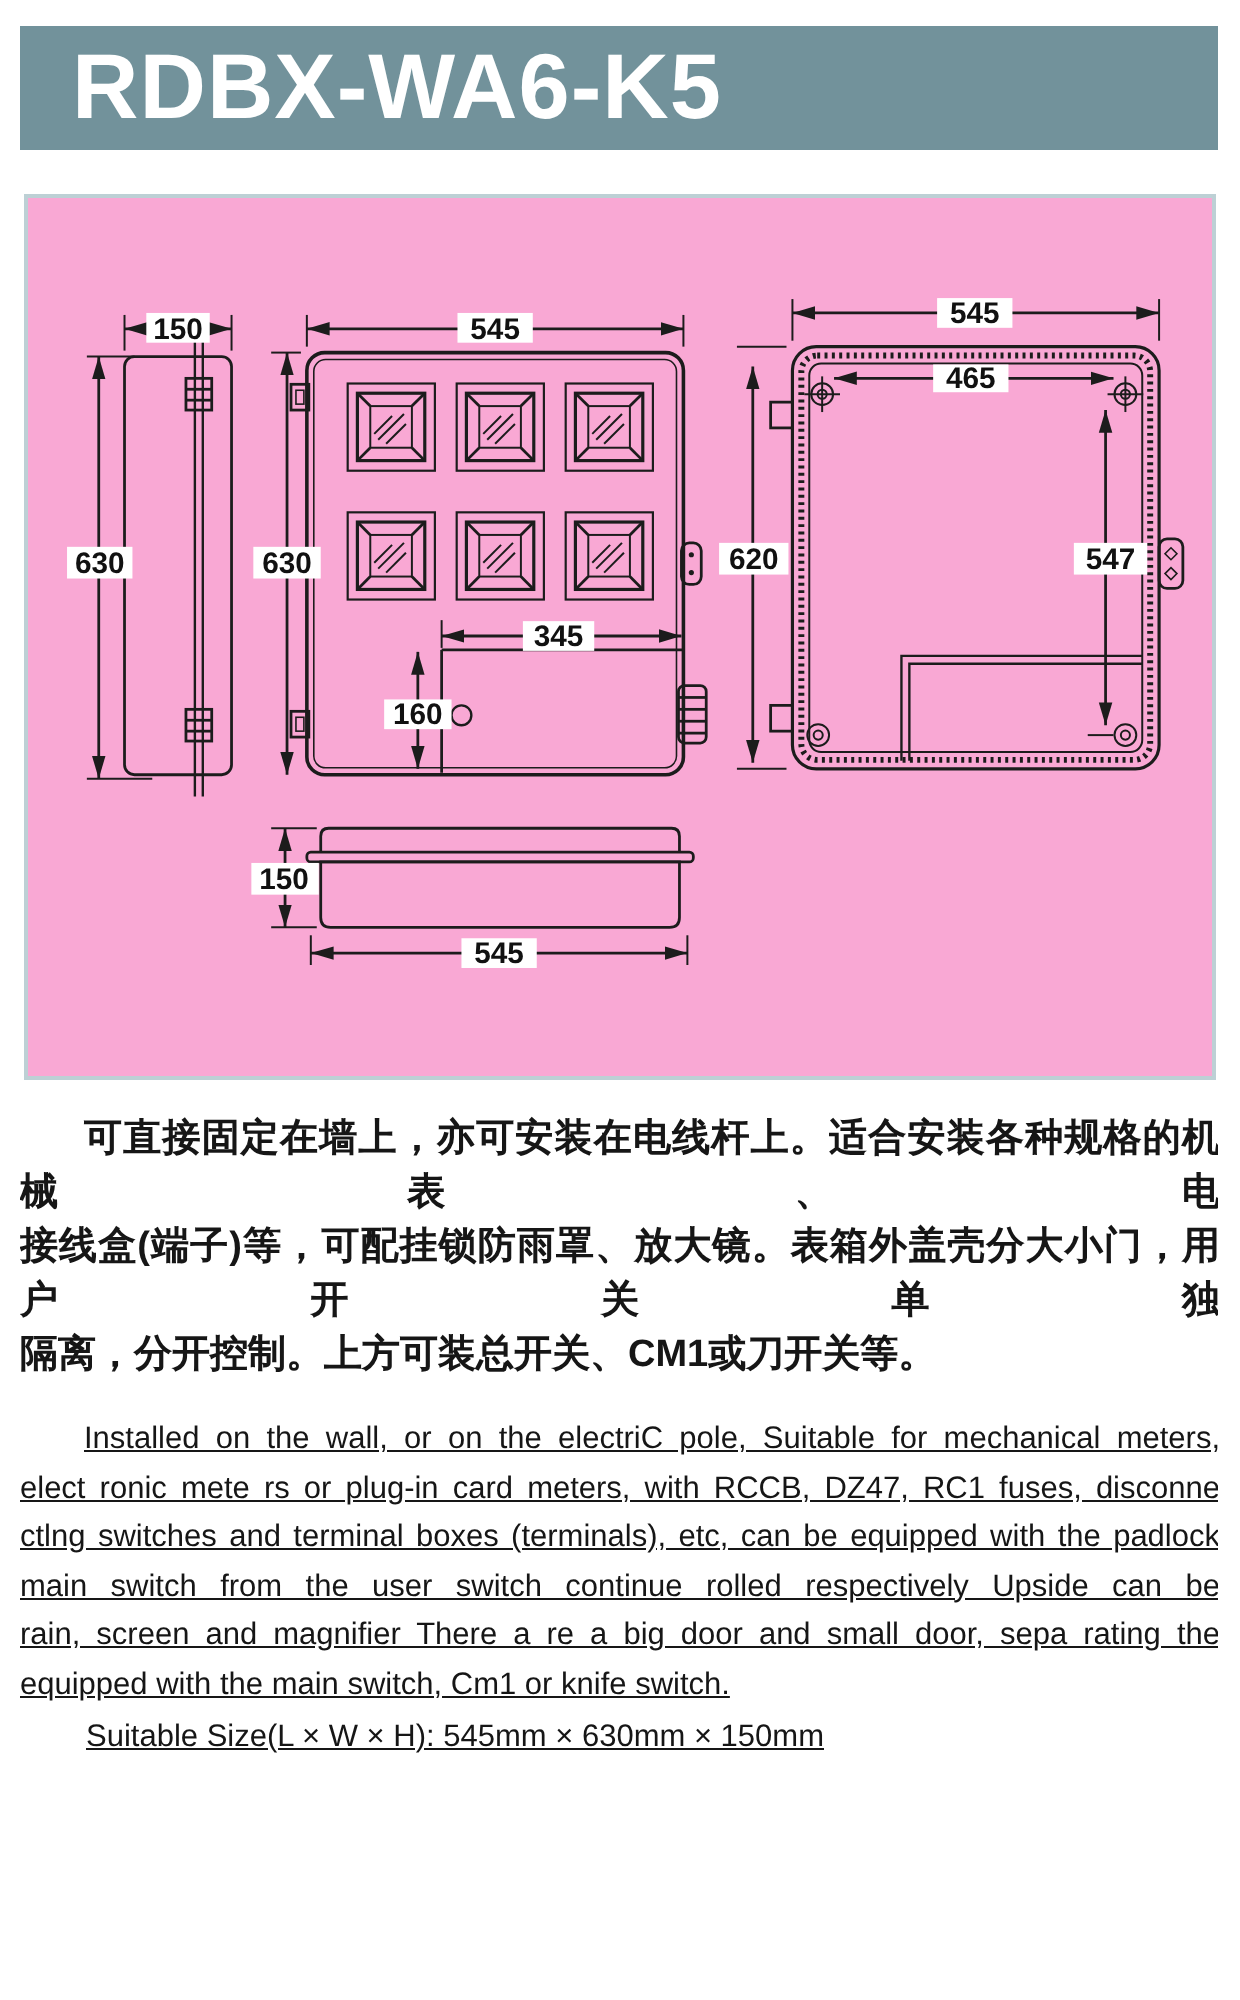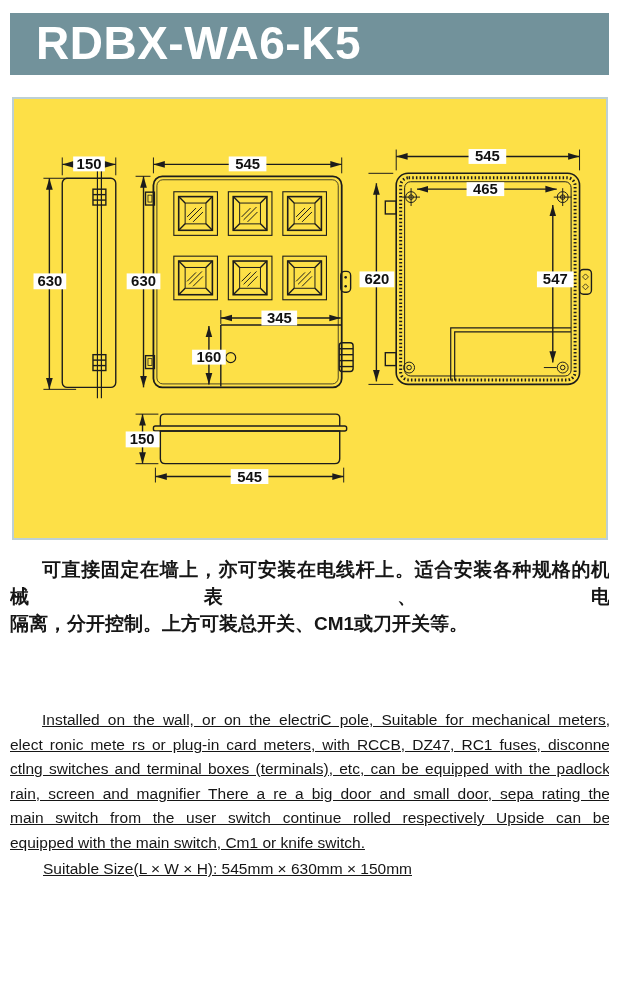--- a/index.html
+++ b/index.html
@@ -9,21 +9,21 @@
   html,body{margin:0;padding:0;background:#ffffff;}
   body{width:620px;height:1000px;font-family:"Liberation Sans",sans-serif;}
   .page{position:relative;width:576px;height:1000px;overflow:hidden;background:#fff;padding-left:33px;}
 
   .titlebar{position:absolute;left:10px;top:13px;width:600px;height:62px;
     background:var(--title-bg);display:flex;align-items:center;}
   .titlebar h1{margin:0 0 2px 26px;color:var(--title-text);font-size:46px;
     font-weight:bold;letter-spacing:0.5px;line-height:1;}
 
   .panel{position:absolute;left:12px;top:97px;width:596px;height:443px;
-    box-sizing:border-box;border:2px solid var(--panel-border);background:#fde047;}
+    box-sizing:border-box;border:2px solid var(--panel-border);background:#f9a8d4;}
   .panel svg{display:block;width:100%;height:100%;}
 
   .dim{font:bold 15px "Liberation Sans",sans-serif;fill:#111;stroke:none;text-anchor:middle;}
 
   .text-block{position:absolute;left:10px;width:600px;color:var(--text);overflow:hidden;}
   .text-block p{margin:0;}
   .cn{top:556px;font-size:19px;line-height:27px;font-weight:700;}
   .en{top:708px;font-size:15.5px;line-height:24.5px;font-weight:400;text-decoration:underline;}
   .line{text-align:justify;}
   .jline{text-align-last:justify;}
@@ -208,26 +208,27 @@
           <line x1="142" y1="381" x2="332" y2="381" marker-start="url(#arr)" marker-end="url(#arr)"></line>
           <rect x="218" y="373.5" width="38" height="15" fill="#fff" stroke="none"></rect>
           <text x="237" y="386" class="dim">545</text>
         </g>
       </g>
     </svg>
   </section>
 
   <section class="text-block cn">
     <p class="line jline indent">可直接固定在墙上，亦可安装在电线杆上。适合安装各种规格的机械表、电</p>
+    <p class="line jline">接线盒(端子)等，可配挂锁防雨罩、放大镜。表箱外盖壳分大小门，用户开关单独</p>
     <p class="line">隔离，分开控制。上方可装总开关、CM1或刀开关等。</p>
   </section>
 
   <section class="text-block en">
     <p class="line jline indent">Installed on the wall, or on the electriC pole, Suitable for mechanical meters,</p>
     <p class="line jline">elect ronic mete rs or plug-in card meters, with RCCB, DZ47, RC1 fuses, disconne</p>
     <p class="line jline">ctlng switches and terminal boxes (terminals), etc, can be equipped with the padlock</p>
+    <p class="line jline">main switch from the user switch continue rolled respectively Upside can be</p>
     <p class="line jline">rain, screen and magnifier There a re a big door and small door, sepa rating the</p>
-    <p class="line jline">main switch from the user switch continue rolled respectively Upside can be</p>
     <p class="line">equipped with the main switch, Cm1 or knife switch.</p>
     <p class="size-ln">Suitable Size(L × W × H):  545mm × 630mm × 150mm</p>
   </section>
 
 </div>
 
 </body></html>

